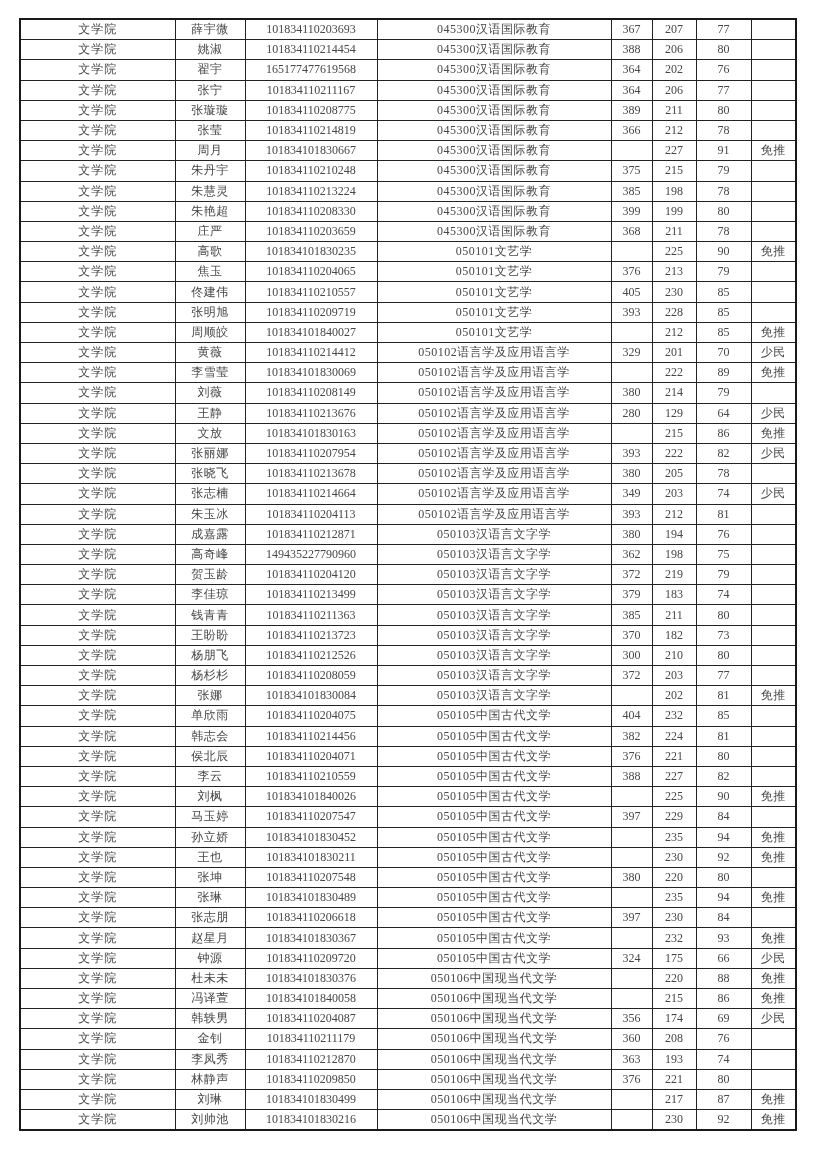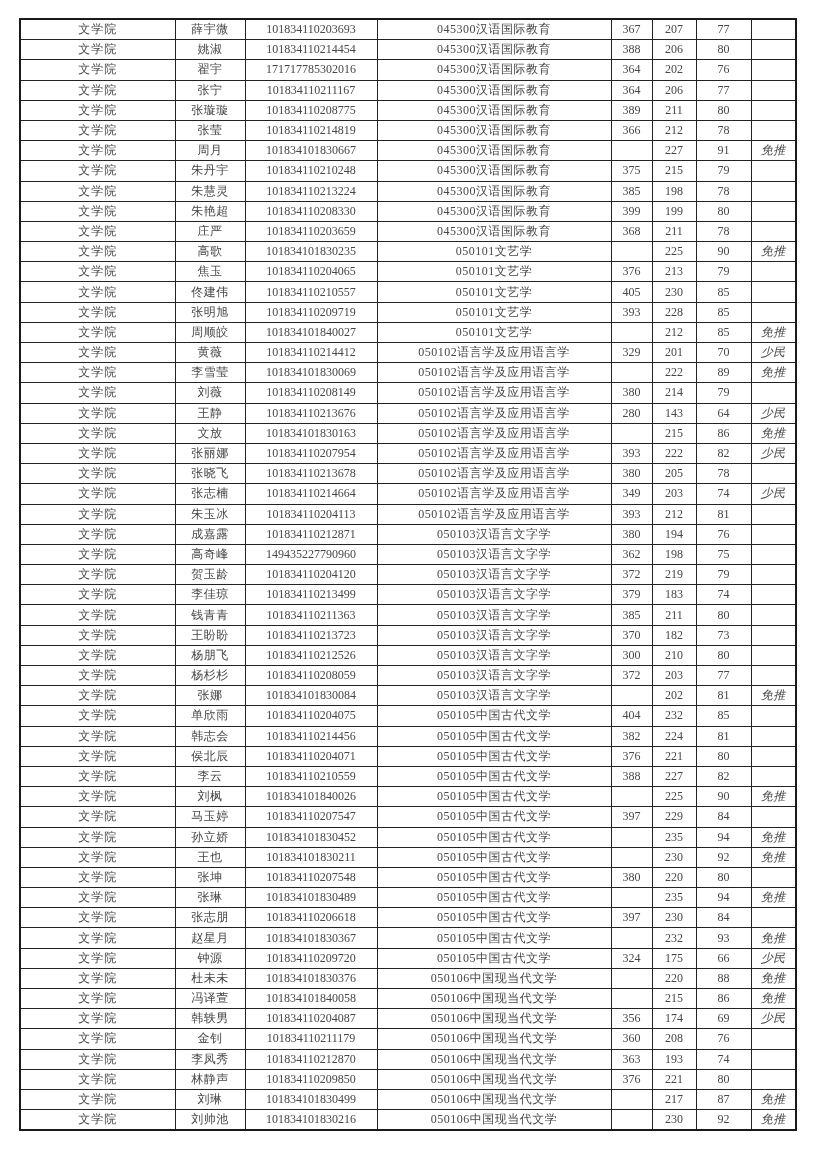--- a/index.html
+++ b/index.html
@@ -29,21 +29,21 @@
     color: #474747;
     white-space: nowrap;
     overflow: hidden;
     text-align: center;
     vertical-align: middle;
   }
   td.col-college { letter-spacing: 1px; }
   td.col-name    { letter-spacing: 0.5px; }
   td.col-id      { font-size: 12px; }
   td.col-program { text-align: left; padding-left: 2px; letter-spacing: 0.5px; margin-left: 14px; }
-  td.col-note    { letter-spacing: 0.5px; font-style: italic; }
+  td.col-note    { letter-spacing: 0.5px; }
 </style>
 </head>
 <body>
 
 <div class="page">
   <table class="results">
     <colgroup>
       <col style="width:155px">
       <col style="width:70px">
       <col style="width:132px">
@@ -70,21 +70,21 @@
       <td class="col-id">101834110214454</td>
       <td class="col-program">045300汉语国际教育</td>
       <td class="col-score1">388</td>
       <td class="col-score2">206</td>
       <td class="col-score3">80</td>
       <td class="col-note"></td>
     </tr>
         <tr>
       <td class="col-college">文学院</td>
       <td class="col-name">翟宇</td>
-      <td class="col-id">171717785302016</td>
+      <td class="col-id">165177477619568</td>
       <td class="col-program">045300汉语国际教育</td>
       <td class="col-score1">364</td>
       <td class="col-score2">202</td>
       <td class="col-score3">76</td>
       <td class="col-note"></td>
     </tr>
         <tr>
       <td class="col-college">文学院</td>
       <td class="col-name">张宁</td>
       <td class="col-id">101834110211167</td>
@@ -243,21 +243,21 @@
       <td class="col-score2">214</td>
       <td class="col-score3">79</td>
       <td class="col-note"></td>
     </tr>
         <tr>
       <td class="col-college">文学院</td>
       <td class="col-name">王静</td>
       <td class="col-id">101834110213676</td>
       <td class="col-program">050102语言学及应用语言学</td>
       <td class="col-score1">280</td>
-      <td class="col-score2">143</td>
+      <td class="col-score2">129</td>
       <td class="col-score3">64</td>
       <td class="col-note">少民</td>
     </tr>
         <tr>
       <td class="col-college">文学院</td>
       <td class="col-name">文放</td>
       <td class="col-id">101834101830163</td>
       <td class="col-program">050102语言学及应用语言学</td>
       <td class="col-score1"></td>
       <td class="col-score2">215</td>

